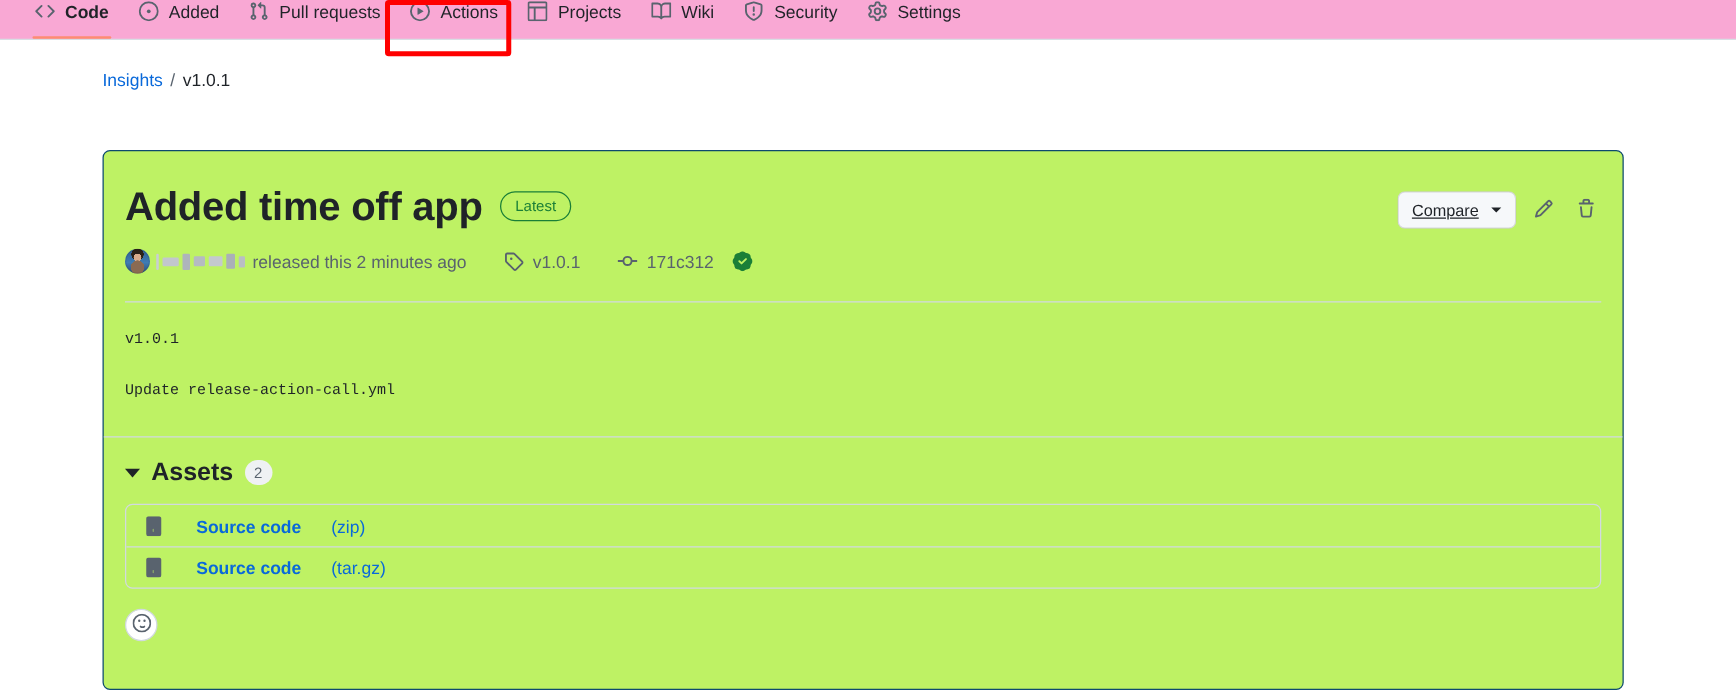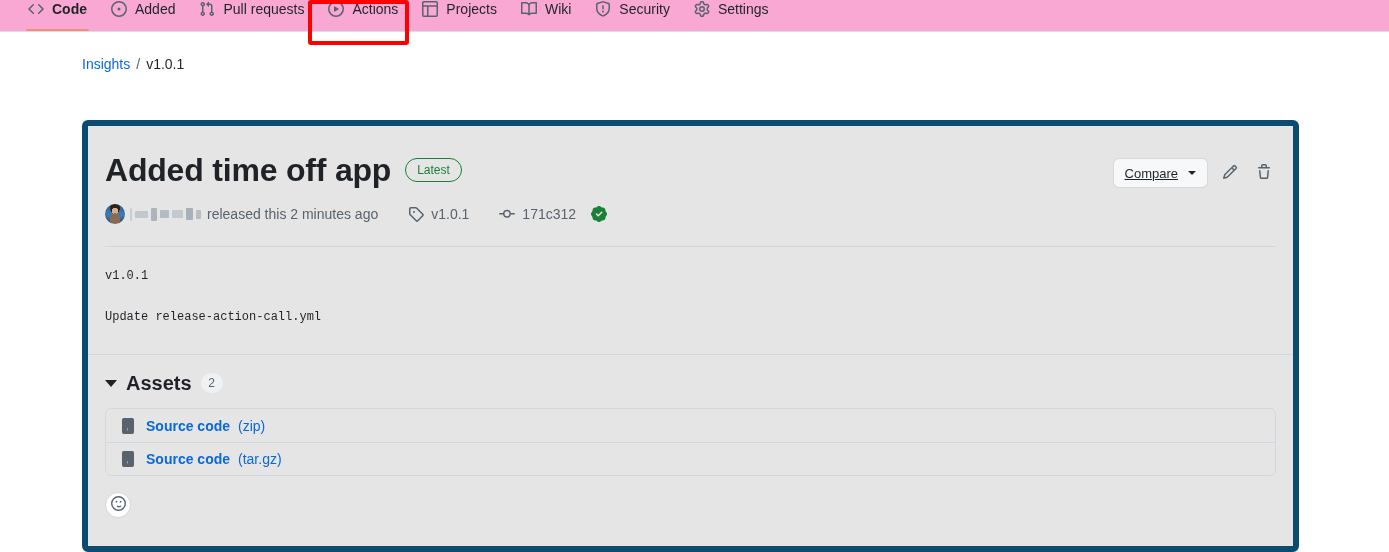--- a/index.html
+++ b/index.html
@@ -100,23 +100,23 @@
   .breadcrumb .sep { color: #59636e; }
   .breadcrumb .current { color: #1f2328; }
 
   
   .release-card {
     position: absolute;
     left: 82px;
     top: 120px;
     width: 1217px;
     min-height: 432px;
-    border: 6px solid #0c4a6e;
+    border: 1px solid #0c4a6e;
     border-radius: 6px;
-    background: #e5e5e5;
+    background: #bef264;
   }
 
   .release-head {
     display: flex;
     align-items: flex-start;
     justify-content: space-between;
     padding: 24px 17px 0 17px;
   }
   .title-row {
     display: flex;
@@ -299,21 +299,21 @@
 
   .assets-box {
     margin-top: 15px;
     border: 1px solid #d1d9e0;
     border-radius: 6px;
     overflow: hidden;
   }
   .asset-row {
     display: flex;
     align-items: center;
-    gap: 10px;
+    gap: 26px;
     height: 33px;
     padding: 0 14px;
     font-size: 14px;
     cursor: pointer;
   }
   .asset-row + .asset-row { border-top: 1px solid #d1d9e0; }
   .asset-icon { color: #59636e; display: inline-flex; flex: none; }
   .asset-name {
     color: #0969da;
     font-weight: 600;

